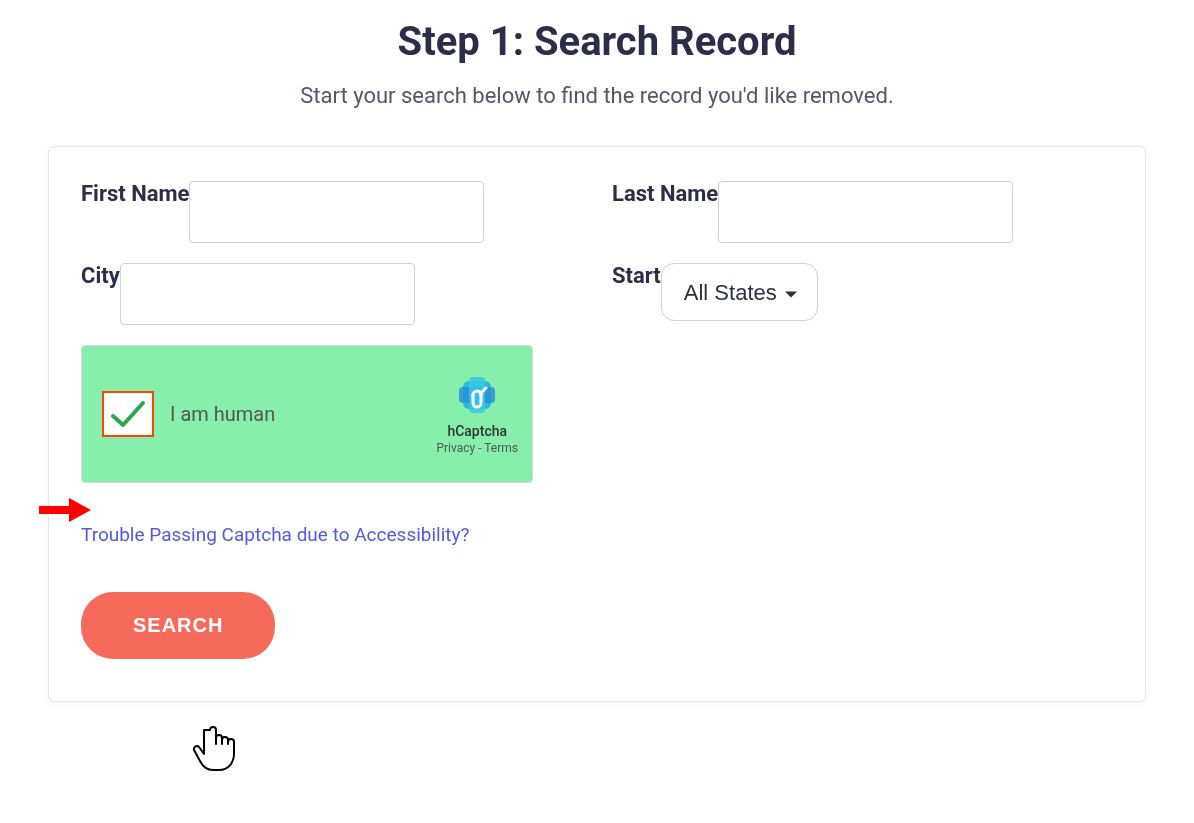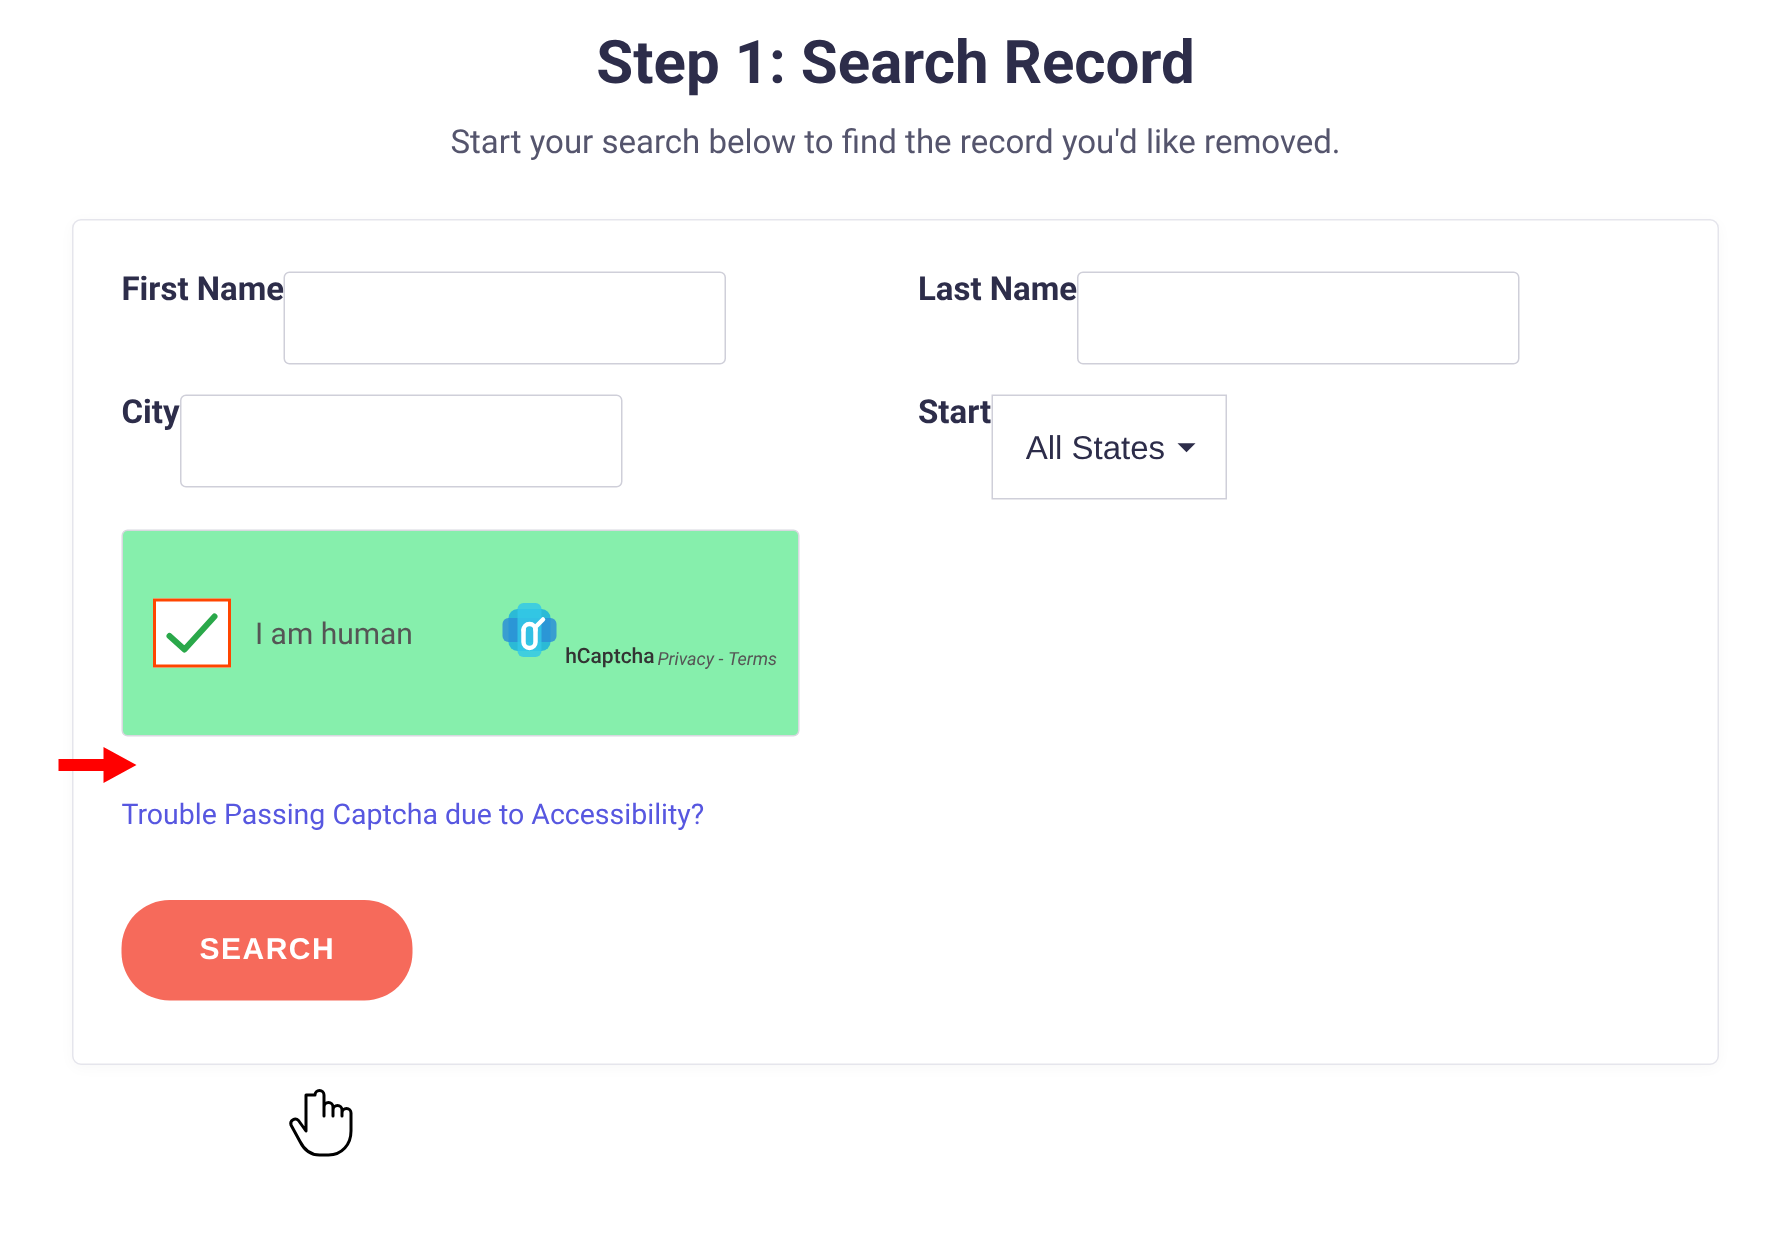--- a/index.html
+++ b/index.html
@@ -55,23 +55,23 @@
       font-size: 20px;
       padding: 0 14px;
       background: #fff;
       color: #2d2d4a;
     }
     .select-wrap {
       position: relative;
     }
     .select-input {
       width: 100%;
-      height: 70px;
+      height: 58px;
       border: 1px solid #cfcfd9;
-      border-radius: 0;
+      border-radius: 13px;
       font-size: 22px;
       padding: 0 40px 0 22px;
       background: #fff;
       color: #2d2d4a;
       appearance: none;
       -webkit-appearance: none;
       cursor: pointer;
     }
     .select-caret {
       position: absolute;
@@ -107,37 +107,36 @@
       display: flex;
       align-items: center;
       justify-content: center;
     }
     .captcha-label {
       font-size: 20px;
       color: #555;
     }
     .captcha-right {
       display: flex;
-      flex-direction: row;
-      align-items: flex-end;
+      flex-direction: column;
+      align-items: center;
       gap: 2px;
     }
     .hc-brand {
       font-size: 14px;
       color: #333;
       font-weight: 500;
     }
     .hc-links {
       font-size: 12px;
       color: #555;
     }
     .hc-links a {
       color: #555;
       text-decoration: none;
-      font-style: italic;
     }
     .accessibility-link {
       display: inline-block;
       margin-top: 40px;
       color: #5757e0;
       font-size: 19px;
       text-decoration: none;
     }
     .search-button {
       display: inline-block;

